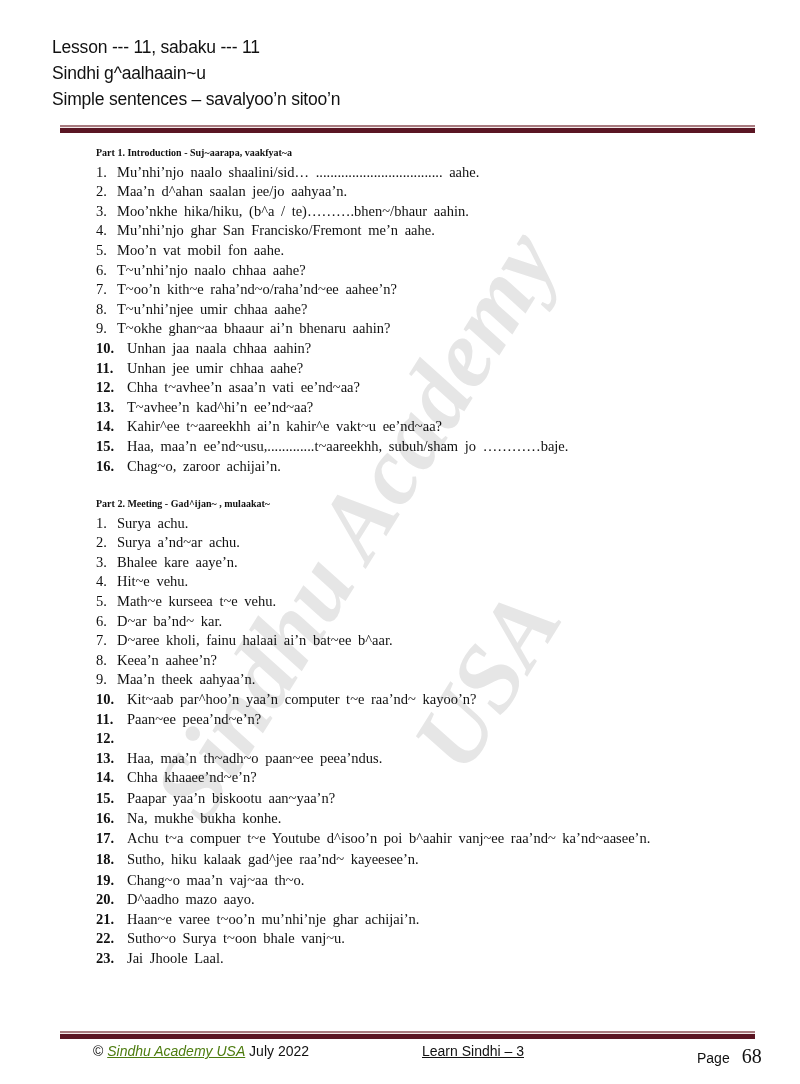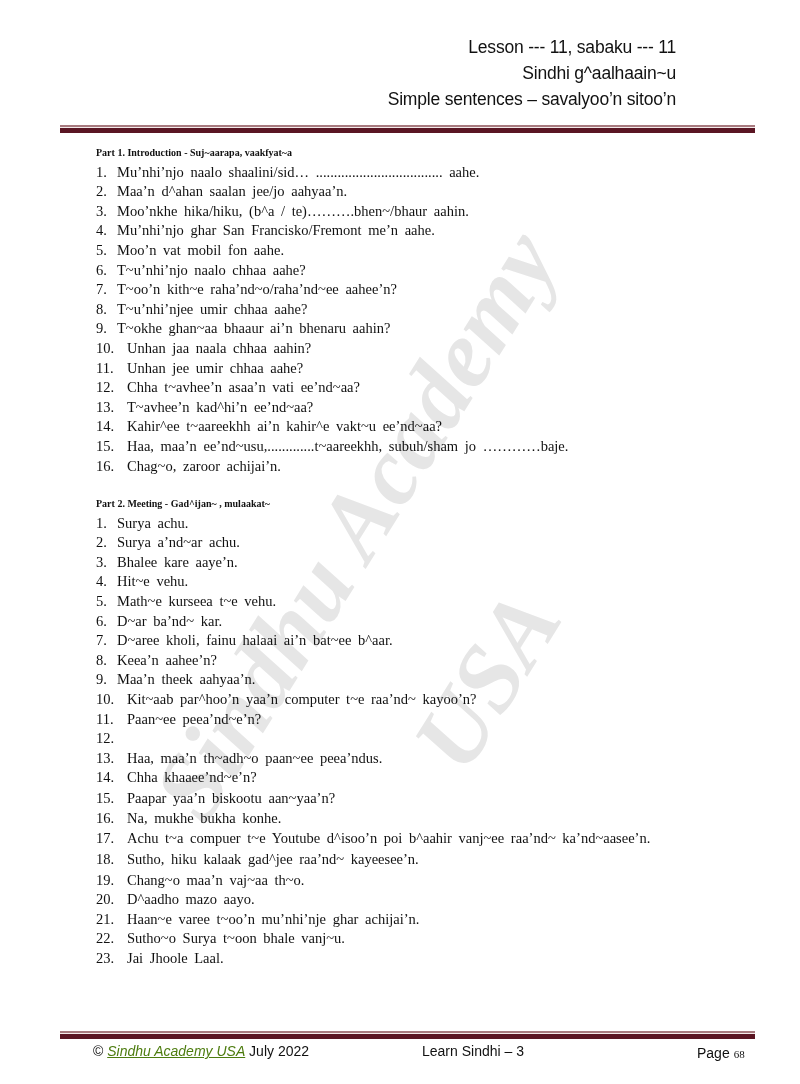--- a/index.html
+++ b/index.html
@@ -1,18 +1,18 @@
 <!DOCTYPE html>
 <html><head>
 <meta charset="utf-8">
 <style>
   html, body { margin: 0; padding: 0; background: #ffffff; }
   body { width: 800px; height: 1084px; position: relative; overflow: hidden; font-family: "Liberation Serif", serif; color: #111; }
 
-  .header { position: absolute; top: 34px; left: 12px; width: 664px; text-align: right; font-family: "Liberation Sans", sans-serif; color: #111; }
+  .header { position: absolute; top: 34px; left: 0; width: 664px; text-align: left; font-family: "Liberation Sans", sans-serif; color: #111; }
   .header .line { font-size: 17.5px; line-height: 26px; letter-spacing: -0.2px; }
   .header .l1 { margin-left: 52px; }
   .header .l2 { margin-left: 52px; }
   .header .l3 { margin-left: 52px; }
 
   .rule { position: absolute; left: 60px; width: 695px; }
   .rule .thin { height: 2px; background: #a87a7f; }
   .rule .gap { height: 1px; background: #f4eaea; }
   .rule .thick { height: 5px; background: #5a1523; }
   .rule-top { top: 125px; }
@@ -20,32 +20,32 @@
 
   .watermark { position: absolute; left: 60px; top: 260px; width: 700px; height: 500px; pointer-events: none; }
   .watermark span { position: absolute; font-family: "Liberation Serif", serif; font-style: italic; font-weight: bold; color: #e6e6e6; transform-origin: left top; white-space: nowrap; }
   .wm1 { left: 70px; top: 520px; font-size: 96px; transform: rotate(-58deg); }
   .wm2 { left: 330px; top: 470px; font-size: 96px; transform: rotate(-58deg); }
 
   .content { position: absolute; left: 96px; top: 143px; width: 680px; font-size: 14.5px; line-height: 19.6px; }
   .section-title { font-weight: bold; font-size: 10px; margin: 0; height: 19.6px; }
   .item { display: flex; height: 19.6px; white-space: nowrap; }
   .item .num { display: inline-block; width: 21px; }
-  .item.two .num { width: 31px; }
+  .item.two .num { width: 31px; font-weight: bold; }
   .item .txt { word-spacing: 3px; }
   .spacer { height: 18px; }
   .part2 { margin-top: 0; }
   .tall { height: 21px; }
 
   .footer { position: absolute; top: 1043px; left: 0; width: 800px; font-family: "Liberation Sans", sans-serif; font-size: 14px; color: #111; }
   .footer .left { position: absolute; left: 93px; }
   .footer .left a { color: #4d7c0f; text-decoration: underline; font-style: italic; }
-  .footer .center { position: absolute; left: 422px; }
+  .footer .center { position: absolute; left: 422px; text-decoration: underline; }
   .footer .right { position: absolute; left: 697px; top: 2px; }
-  .footer .right .pg { font-family: "Liberation Serif", serif; font-size: 11px; margin-left: 4px; }
+  .footer .right .pg { font-family: "Liberation Serif", serif; font-size: 20px; margin-left: 12px; }
 </style>
 </head>
 <body>
 
 <div class="header">
   <div class="line l1">Lesson --- 11, sabaku --- 11</div>
   <div class="line l2">Sindhi  g^aalhaain~u</div>
   <div class="line l3">Simple sentences – savalyoo’n sitoo’n</div>
 </div>
 

